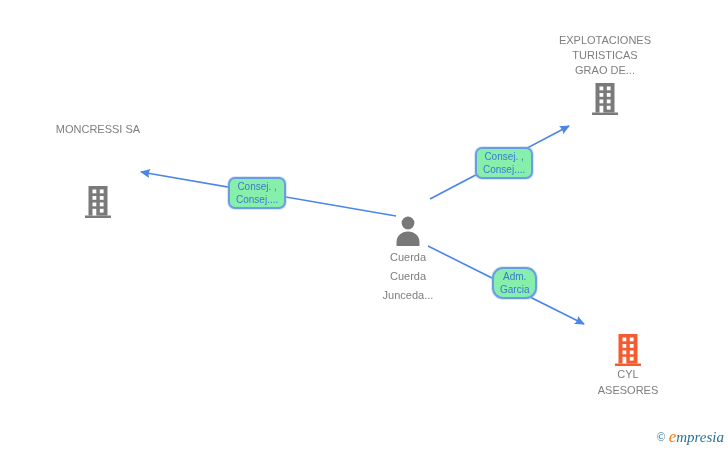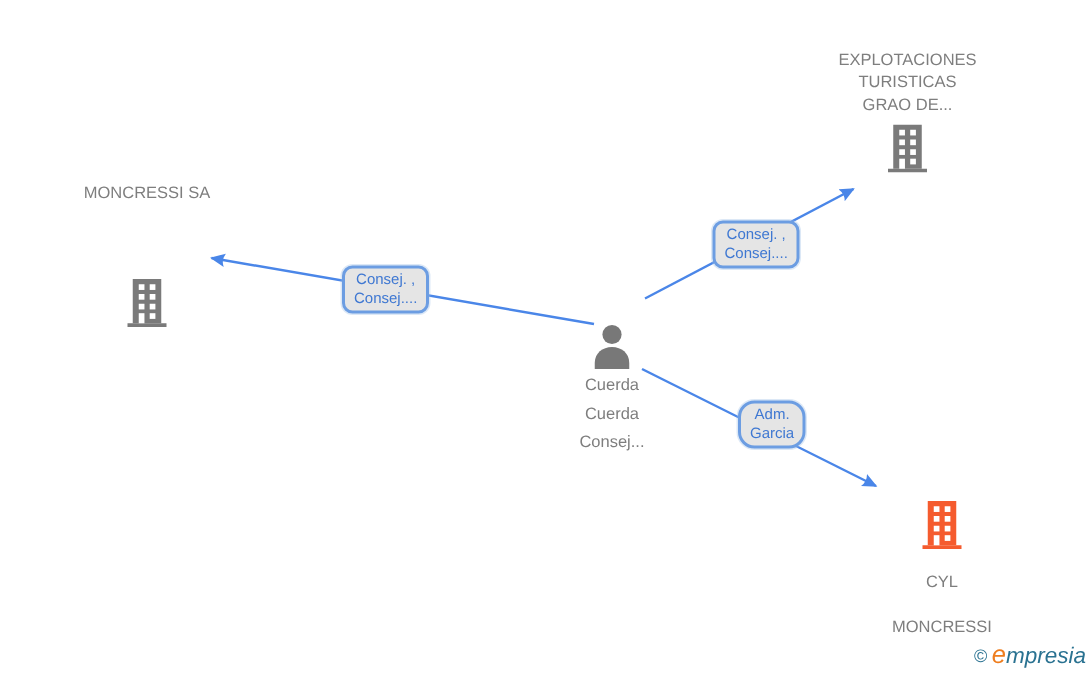--- a/index.html
+++ b/index.html
@@ -41,45 +41,45 @@
   .icon-building.orange svg { fill: var(--building-orange, #f55b2e); }
   .icon-person svg { display: block; fill: var(--person-gray, #787878); }
 
   .node-moncressi   { left: 37px;  top: 122px; width: 122px; gap: 44px; }
   .node-moncressi .icon-building { margin-top: 5px; }
   .node-explotaciones { left: 535px; top: 33px; width: 140px; }
   .node-explotaciones .icon-building { margin-top: 5px; }
   .node-person      { left: 348px; top: 216px; width: 120px; justify-content: center; }
   .node-person .node-label { margin-top: 4px; }
   .node-cyl         { left: 558px; top: 334px; width: 140px; }
-  .node-cyl .node-label { margin-top: 15px; }
+  .node-cyl .node-label { margin-top: 1px; }
 
   .edge-label {
     position: absolute;
-    background: #e5e5e5;
+    background: #86efac;
     border: 2px solid var(--edge-label-border, #6c9de2);
     border-radius: 7px;
     box-shadow: 0 0 0 1px rgba(155, 190, 230, 0.35);
     color: var(--edge-label-text, #3f78d2);
     font-size: 10px;
     line-height: 13px;
     text-align: center;
     padding: 1px 6px;
     cursor: pointer;
     white-space: nowrap;
   }
   .edge-label-moncressi     { left: 228px; top: 177px; }
   .edge-label-explotaciones { left: 475px; top: 147px; }
   .edge-label-cyl           { left: 492px; top: 267px; border-radius: 11px; }
 
   .brand {
     position: absolute;
     right: 4px;
     bottom: 3px;
-    font-family: Liberation Sans, sans-serif;
+    font-family: Liberation Serif, serif;
     font-style: italic;
     white-space: nowrap;
   }
   .brand .copy {
     color: var(--brand-teal, #2a7291);
     font-size: 12px;
     font-style: normal;
     margin-right: 3px;
     vertical-align: 1px;
   }
@@ -152,42 +152,42 @@
 
   <div class="node node-person">
     <span class="icon-person">
       <svg width="30" height="30" viewBox="0 0 30 30">
         <circle cx="15" cy="7" r="6.4"></circle>
         <path d="M3.5,30 v-4 c0,-6.4 5.1,-10.6 11.5,-10.6 s11.5,4.2 11.5,10.6 v4 z"></path>
       </svg>
     </span>
     <div class="node-label">Cuerda</div>
     <div class="node-label">Cuerda</div>
-    <div class="node-label">Consej...</div>
+    <div class="node-label">Junceda...</div>
   </div>
 
   <div class="node node-cyl">
     <span class="icon-building orange">
       <svg width="30" height="32" viewBox="0 0 30 32">
         <rect x="2" y="29.5" width="26" height="2.5"></rect>
         <rect x="5.5" y="0" width="19" height="29.5"></rect>
         <g fill="#ffffff">
           <rect x="9.5" y="3.5" width="3.8" height="3.8"></rect>
             <rect x="16.8" y="3.5" width="3.8" height="3.8"></rect>
           <rect x="9.5" y="10" width="3.8" height="3.8"></rect>
             <rect x="16.8" y="10" width="3.8" height="3.8"></rect>
           <rect x="9.5" y="16.5" width="3.8" height="3.8"></rect>
             <rect x="16.8" y="16.5" width="3.8" height="3.8"></rect>
           <rect x="9.5" y="22.8" width="3.8" height="6.7"></rect>
             <rect x="16.8" y="22.8" width="3.8" height="3.8"></rect>
         </g>
       </svg>
     </span>
     <div class="node-label">CYL</div>
-    <div class="node-label">MONCRESSI</div>
+    <div class="node-label">ASESORES</div>
   </div>
 
   <div class="edge-label edge-label-moncressi">
     <div>Consej. ,</div>
     <div>Consej....</div>
   </div>
   <div class="edge-label edge-label-explotaciones">
     <div>Consej. ,</div>
     <div>Consej....</div>
   </div>

